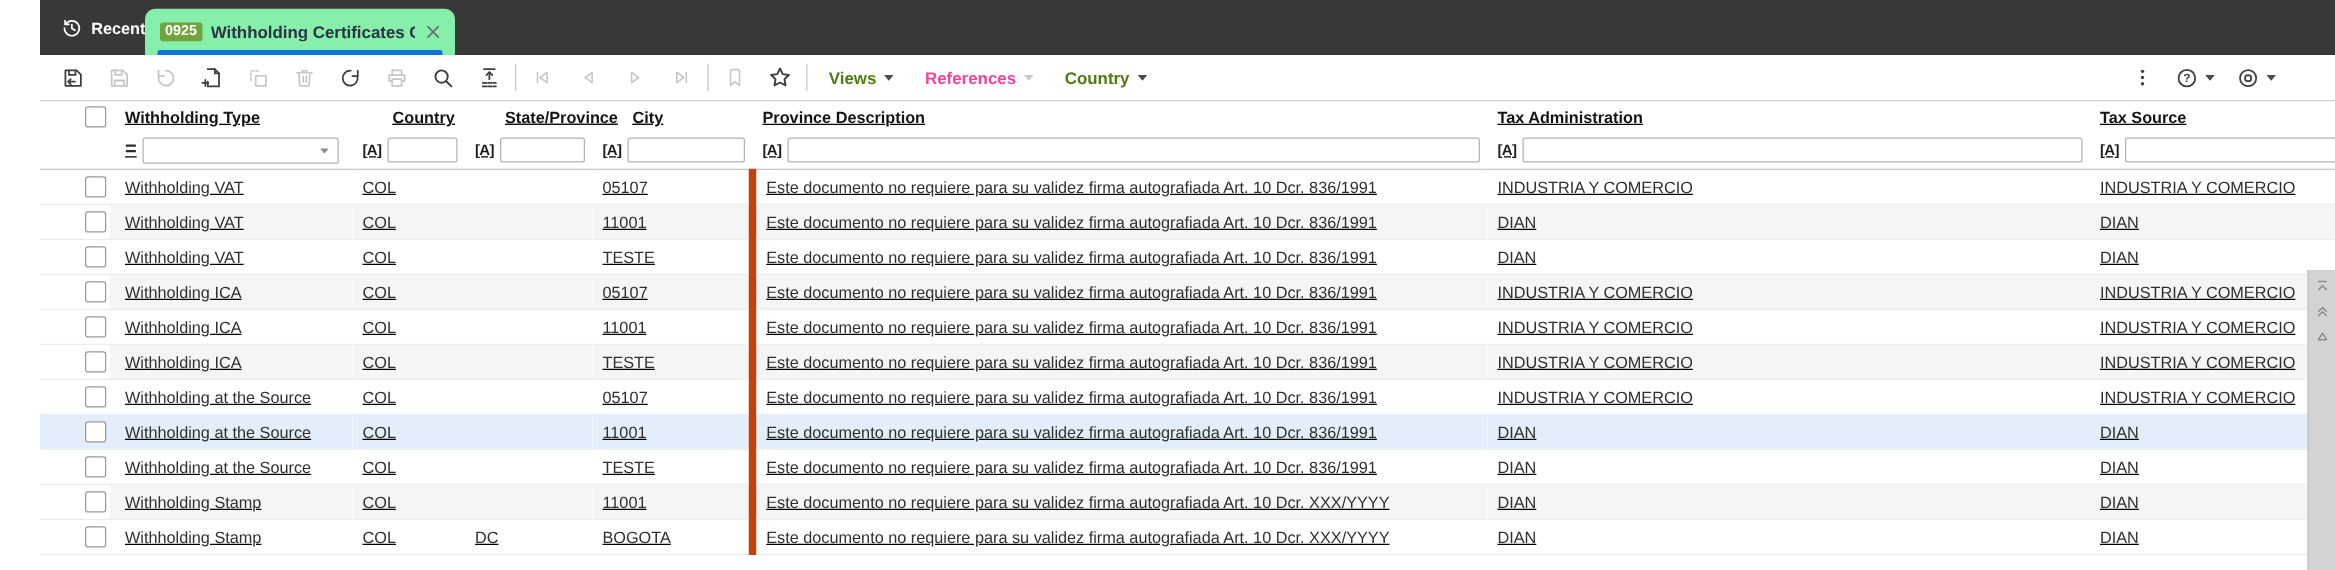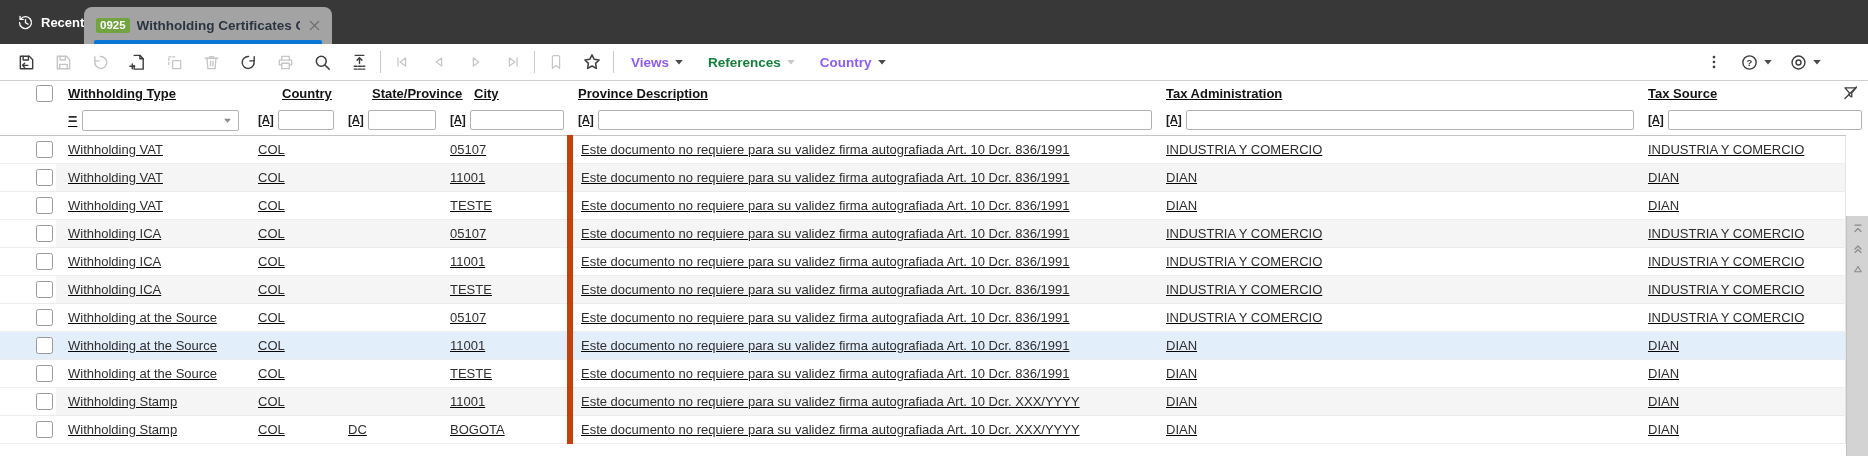--- a/index.html
+++ b/index.html
@@ -1,25 +1,25 @@
 <!DOCTYPE html>
 <html style="--accent: #0b76d6; --badge-green: #71a33f; --selected-row: #e3eefb; --topbar-bg: #383838;"><head>
 <meta charset="utf-8">
 <style>
   * { box-sizing: border-box; margin: 0; padding: 0; }
   html,body { width:1868px; height:456px; overflow:hidden; background:#fff;
     font-family:"Liberation Sans", sans-serif; }
-  .app { position:relative; width:1868px; height:344px; }
+  .app { position:relative; width:1868px; height:344px;padding-left:32px; }
 
   
   .topbar { position:relative; height:44px; background:var(--topbar-bg,#383838); }
   .recent { position:absolute; left:17px; top:0; height:44px; display:flex; align-items:center;
     gap:7px; color:#fff; font-size:13px; font-weight:700; cursor:pointer; }
   .recent svg { display:block; }
-  .tab { position:absolute; left:84px; top:7px; width:248px; height:37px; background:#a3a3a3;
+  .tab { position:absolute; left:84px; top:7px; width:248px; height:37px; background:#86efac;
     border-radius:8px 8px 0 0; display:flex; align-items:center; padding:0 10px 0 12px; gap:7px; }
   .tab-underline { position:absolute; left:10px; right:10px; bottom:0; height:4px;
     background:var(--accent,#0b76d6); border-radius:2px 2px 0 0; }
   .tab-badge { background:var(--badge-green,#71a33f); color:#fff; font-size:11.5px; font-weight:700;
     padding:2px 4px; border-radius:2.5px; line-height:1; }
   .tab-title { font-size:13.5px; font-weight:700; color:#2b3542; white-space:nowrap;
     overflow:hidden; max-width:170px; }
   .tab-close { margin-left:auto; width:18px; height:18px; display:flex; align-items:center;
     justify-content:center; color:#6d6d6d; background:none; border:none; cursor:pointer; }
 
@@ -27,22 +27,22 @@
   .toolbar { height:37px; background:#fff; border-bottom:1px solid #cfcfcf; display:flex;
     align-items:center; padding-left:16px; }
   .tbtn { width:20px; height:20px; background:none; border:none; padding:0; display:flex;
     align-items:center; justify-content:center; }
   .en { color:#3e3e3e; cursor:pointer; }
   .dis { color:#c6c6c6; }
   .grp { display:flex; align-items:center; gap:17px; }
   .sep { width:1px; height:22px; background:#c9c9c9; margin:0 11px; }
   .menus { display:flex; align-items:center; gap:24px; margin-left:6px; }
   .menu { display:flex; align-items:center; gap:5px; background:none; border:none;
-    font-family:inherit; font-size:13.5px; font-weight:700; color:#8b5cf6; cursor:pointer; }
-  .menu.dis { color:#15803d; cursor:default; }
+    font-family:inherit; font-size:13.5px; font-weight:700; color:#4d7c0f; cursor:pointer; }
+  .menu.dis { color:#ec4899; cursor:default; }
   .right-tools { margin-left:auto; margin-right:46px; display:flex; align-items:center; gap:16px; }
   .drop { display:flex; align-items:center; gap:4px; background:none; border:none; color:#3e3e3e; cursor:pointer; }
 
   
   .gridwrap { position:relative; }
   table { width:1845px; table-layout:fixed; border-collapse:collapse;text-decoration:underline; }
   col.c-cb{width:56px} col.c-wt{width:194px} col.c-country{width:90px} col.c-state{width:102px}
   col.c-city{width:128px} col.c-desc{width:588px} col.c-tadmin{width:482px} col.c-taddr{width:205px}
   th { height:25px; text-align:left; font-size:13px; font-weight:700; color:#141414;
     padding:0 0 0 8px; white-space:nowrap; vertical-align:middle; }

